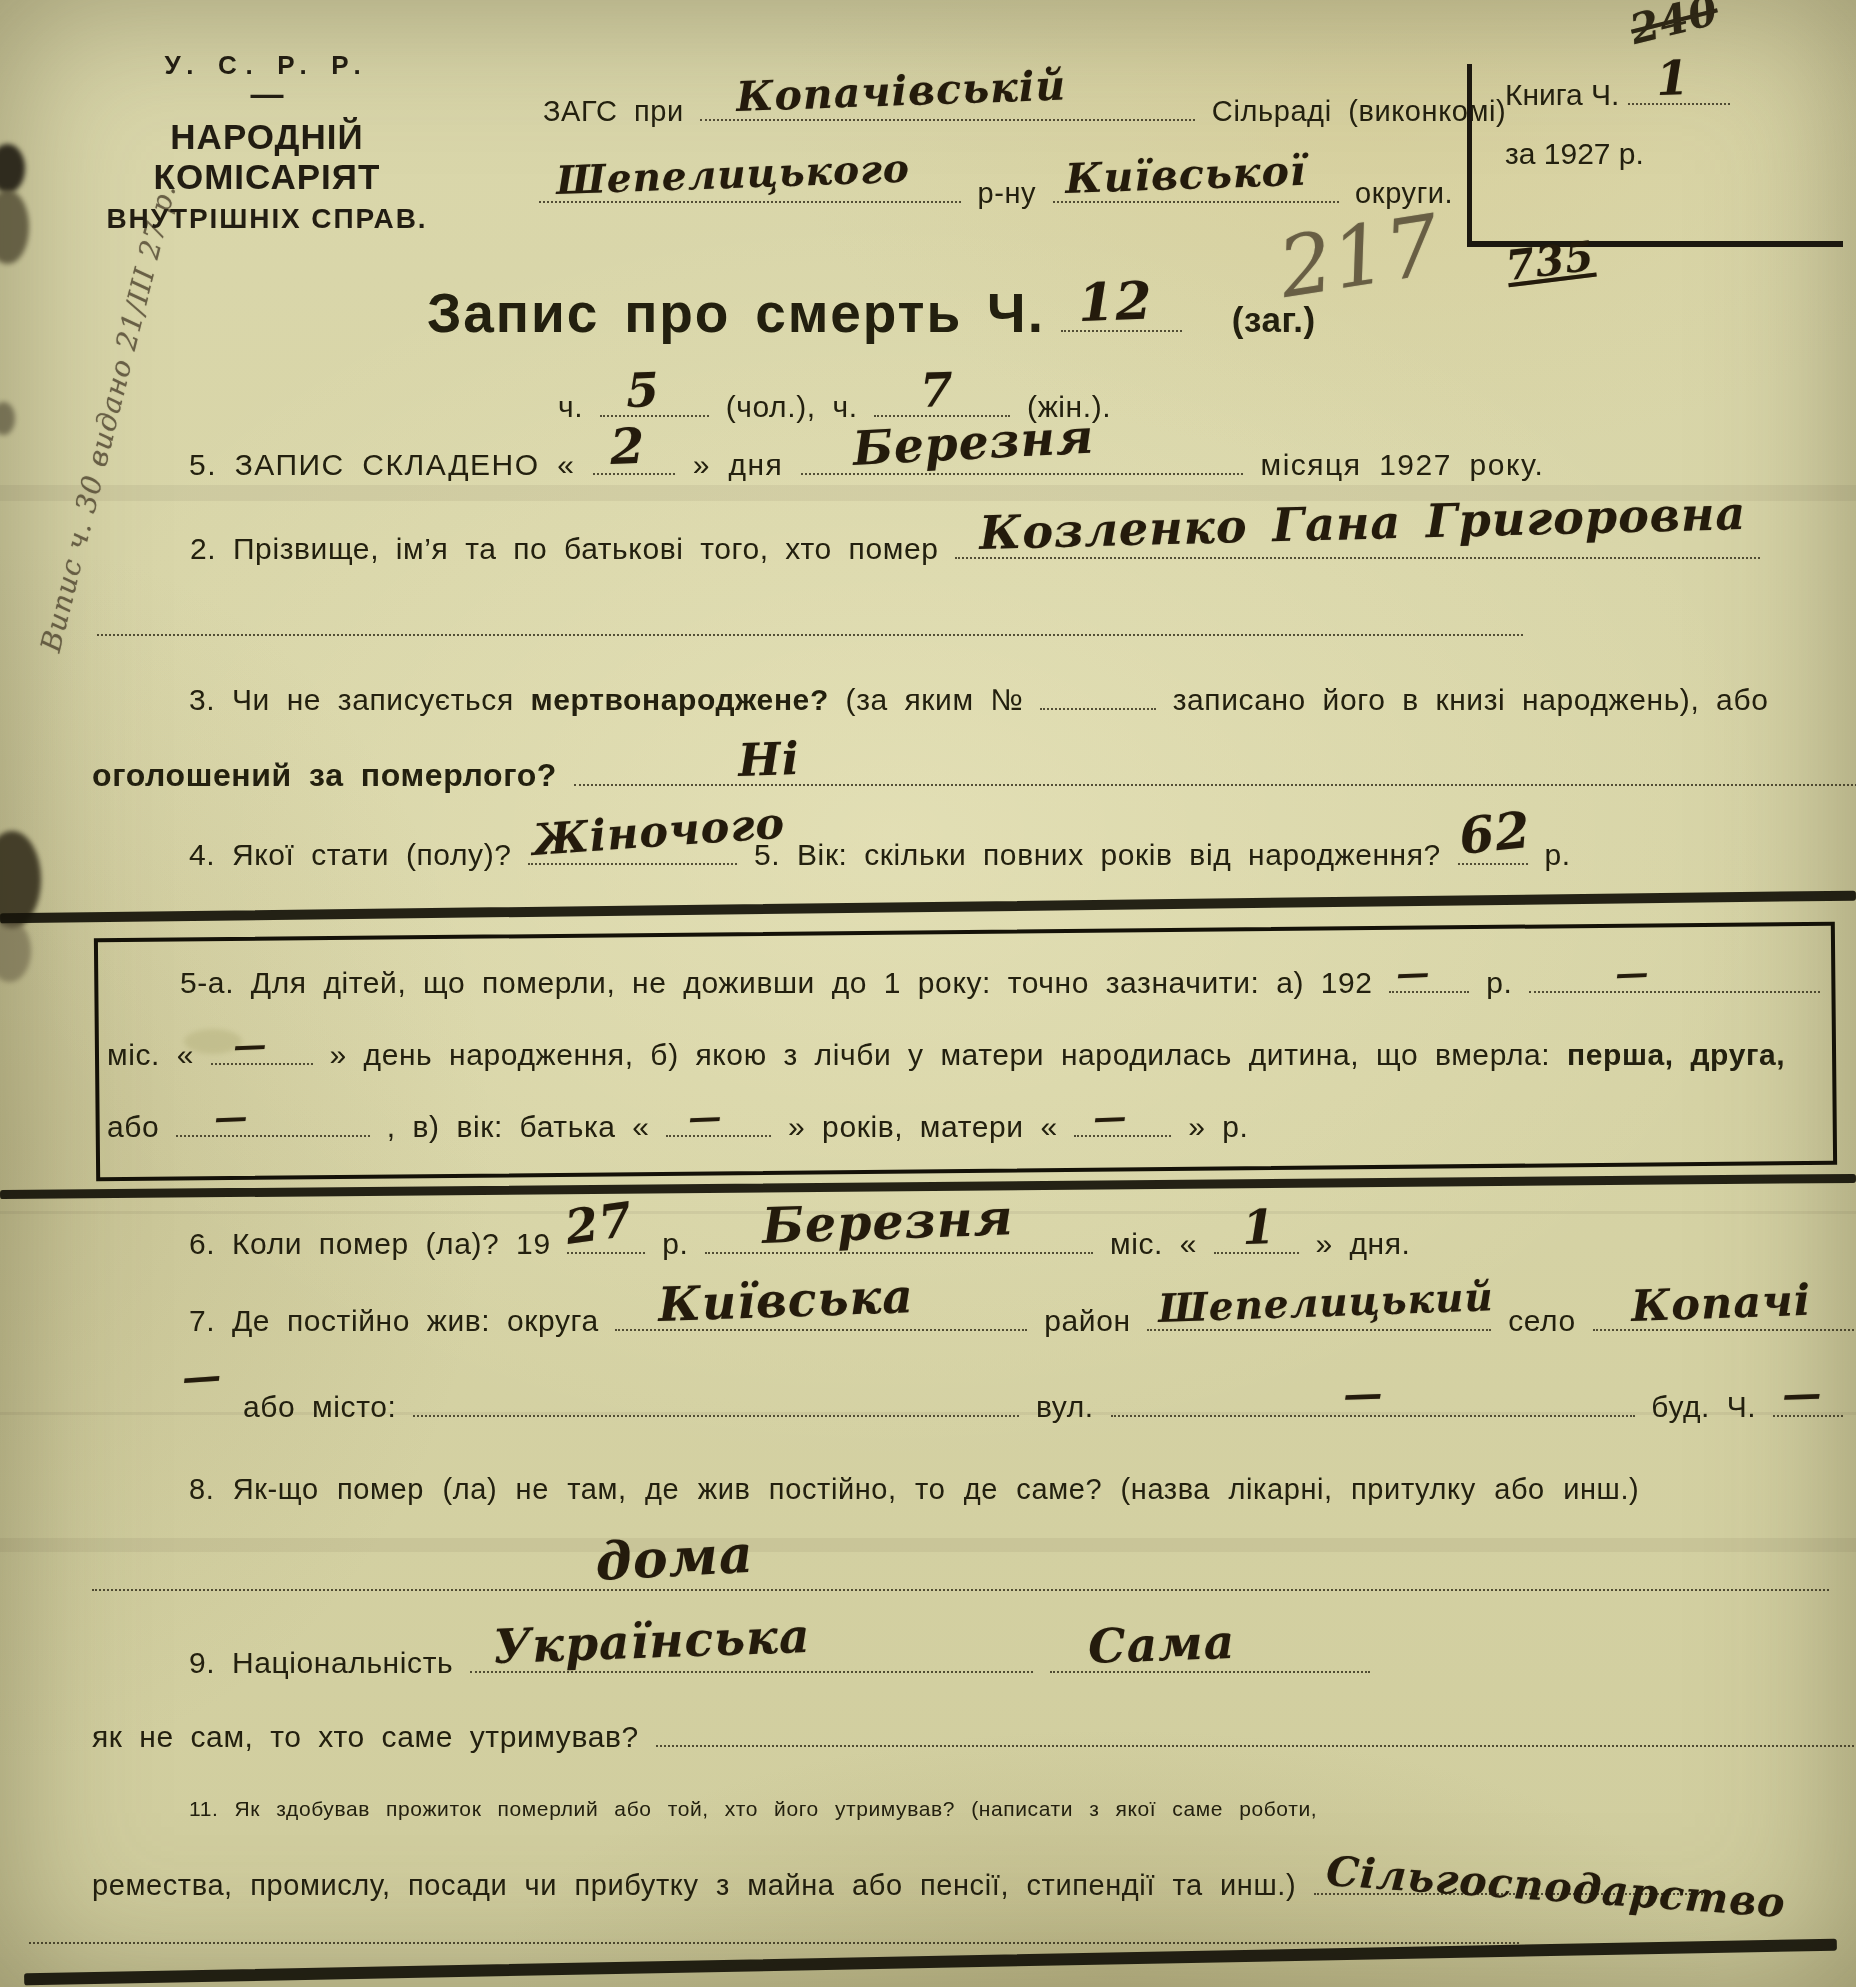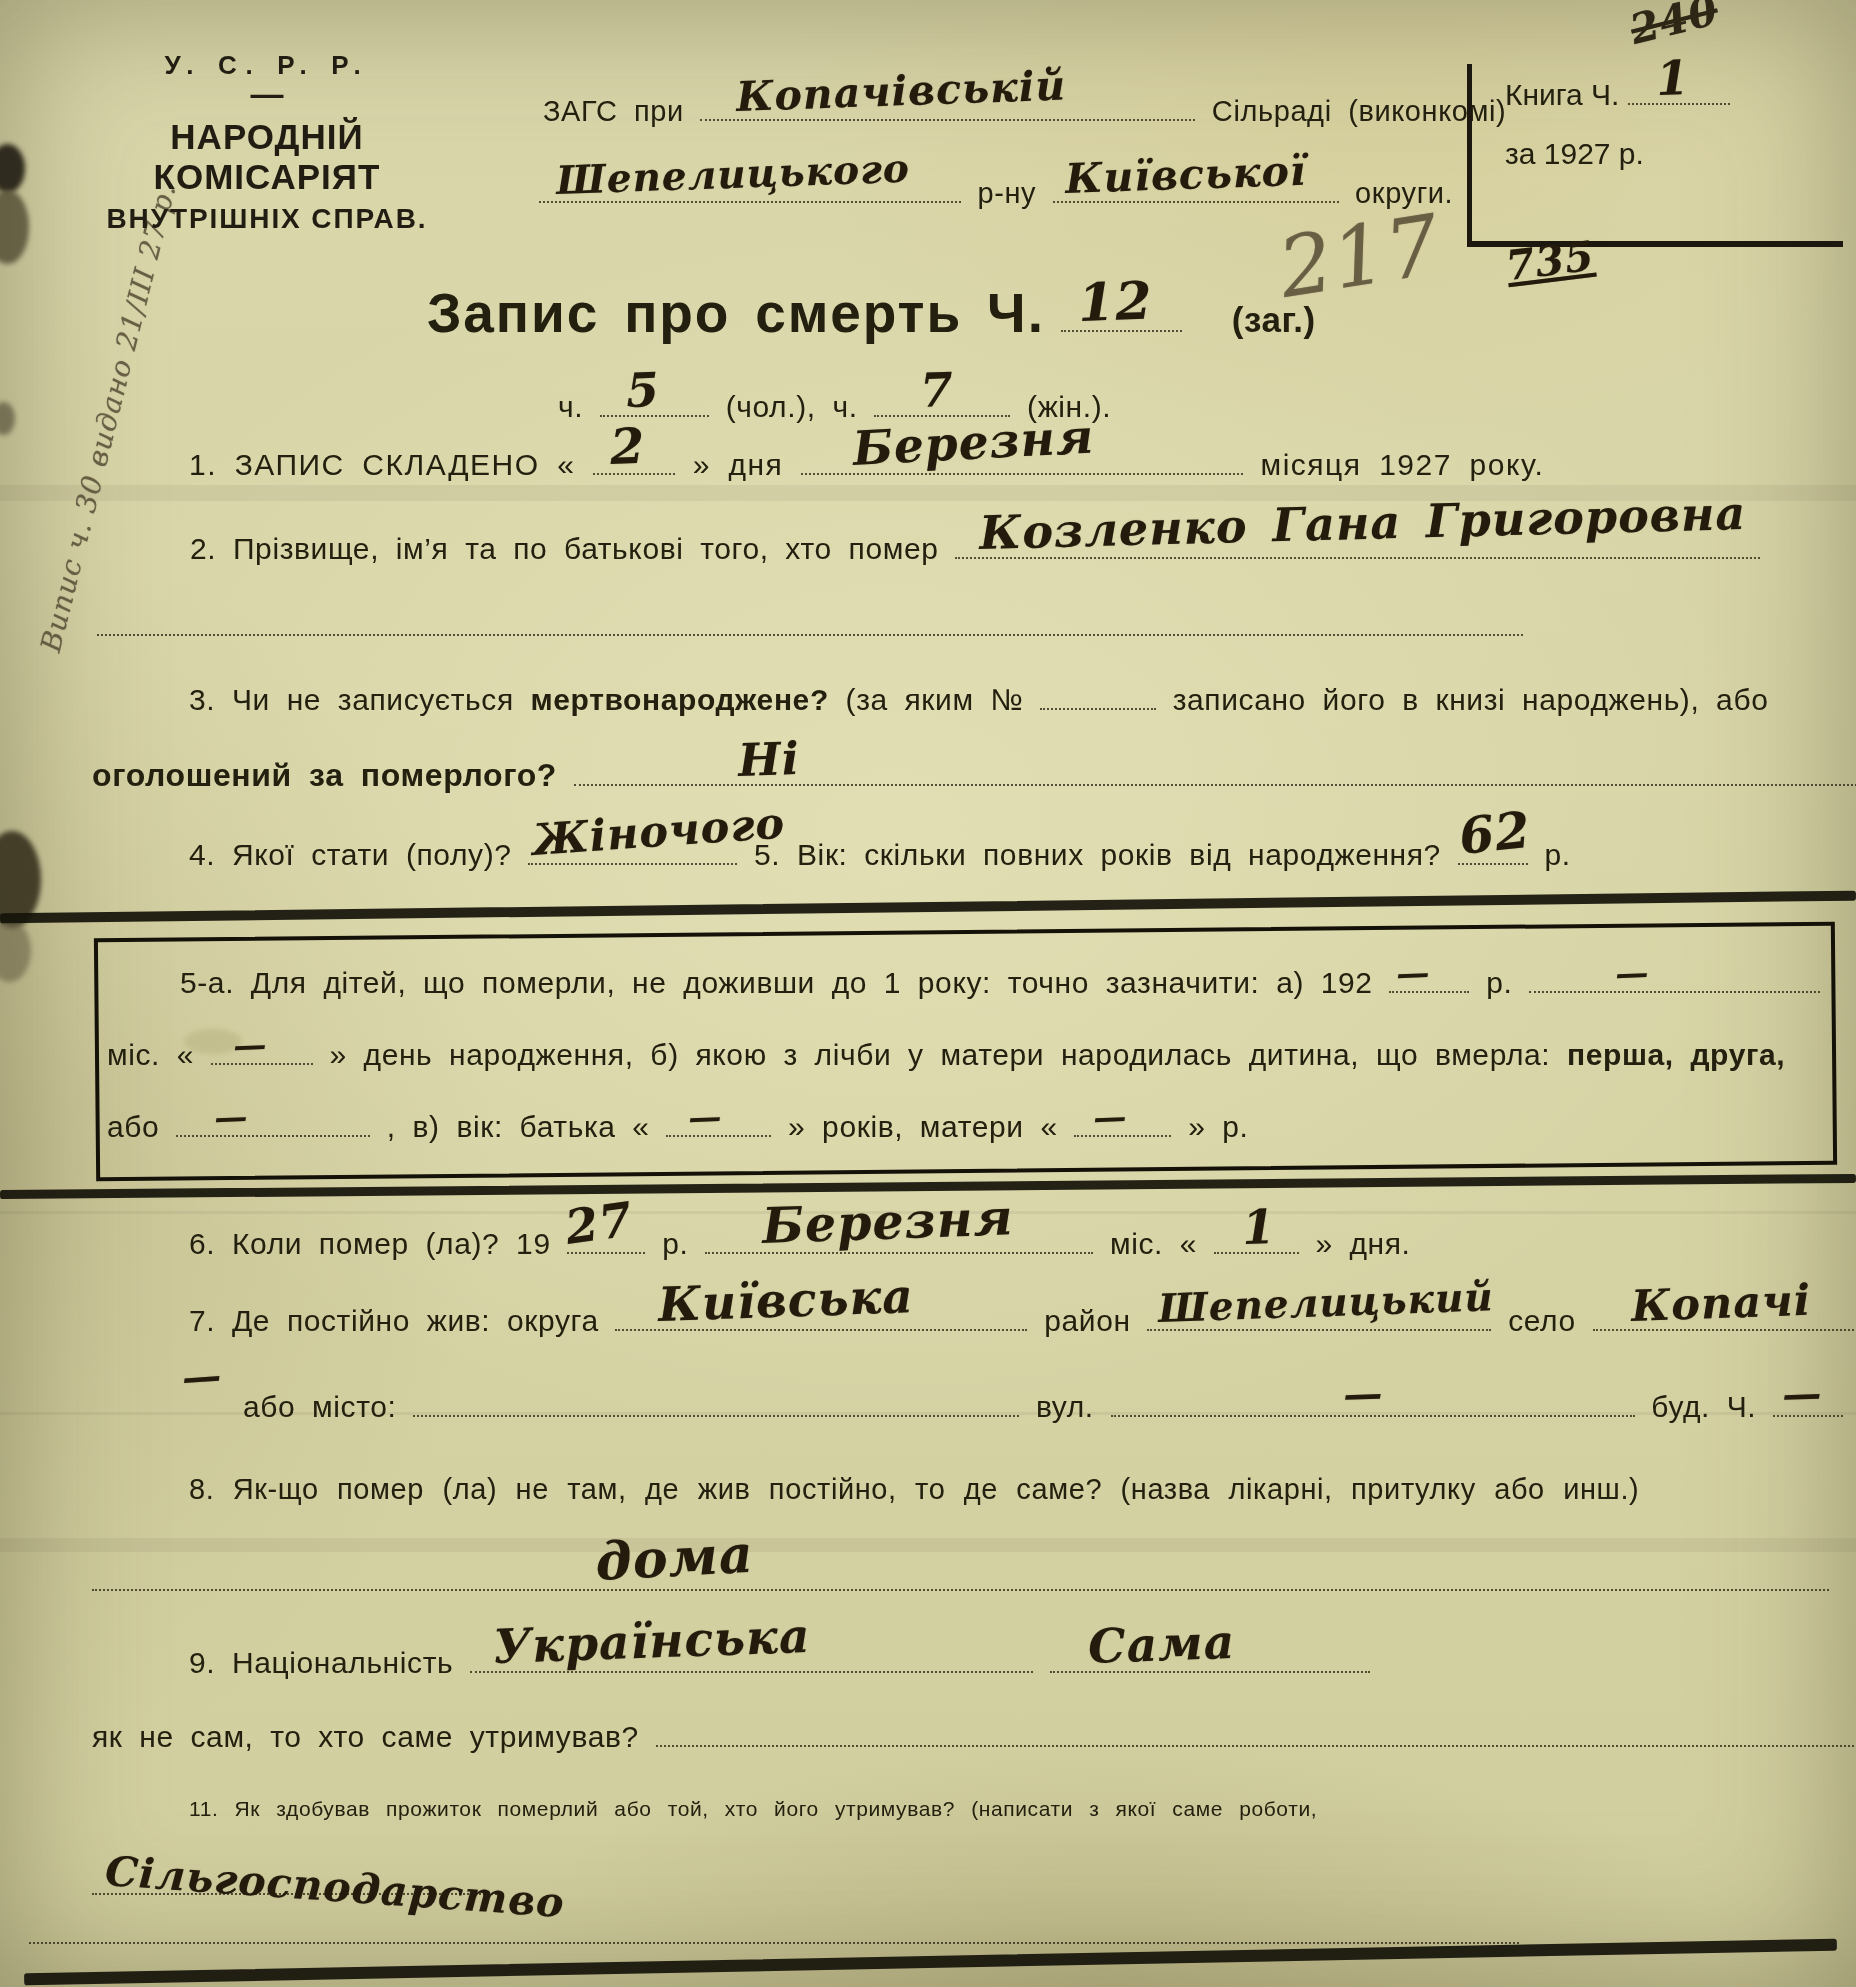--- a/index.html
+++ b/index.html
@@ -107,21 +107,21 @@
       <span class="hw" style="font-size:47px;left:27px;">5</span>
     </span>
     <span class="p">(чол.), ч.</span>
     <span class="blank" style="width:136px;">
       <span class="hw" style="font-size:47px;left:47px;">7</span>
     </span>
     <span class="p">(жін.).</span>
   </div>
 
   <div class="r" style="left:189px;top:448px;font-size:30px;letter-spacing:1.5px;">
-    <span class="p">1. ЗАПИС СКЛАДЕНО</span>
+    <span class="p">5. ЗАПИС СКЛАДЕНО</span>
     <span class="p">«</span>
     <span class="blank" style="width:82px;">
       <span class="hw" style="font-size:49px;left:17.5px;">2</span>
     </span>
     <span class="p">» дня</span>
     <span class="blank" style="width:442px;">
       <span class="hw" style="font-size:47px;left:53px;transform:rotate(-3deg);">Березня</span>
     </span>
     <span class="p">місяця 1927 року.</span>
   </div>
@@ -260,20 +260,21 @@
   </div>
   <div class="r" style="left:92px;top:1720px;font-size:30px;">
     <span class="p">як не сам, то хто саме утримував?</span>
     <span class="blank" style="width:1242px;"></span>
   </div>
 
   <div class="r" style="left:189px;top:1797px;font-size:21px;word-spacing:9.7px;">
     <span class="p">11. Як здобував прожиток померлий або той, хто його утримував? (написати з якої саме роботи,</span>
   </div>
   <div class="r" style="left:92px;top:1869px;font-size:29px;word-spacing:8.7px;">
+    <span class="p">ремества, промислу, посади чи прибутку з майна або пенсії, стипендії та инш.)</span>
     <span class="blank" style="width:408px;">
       <span class="hw" style="font-size:41px;left:11.6px;transform:rotate(4deg);">Сільгосподарство</span>
     </span>
   </div>
 
   <div class="dotline" style="left:29px;top:1937px;width:1490px;"></div>
   <div class="hline" style="left:24px;top:1956px;width:1813px;height:11.6px;transform:rotate(-1.1deg);"></div>
 
 </div>
 

